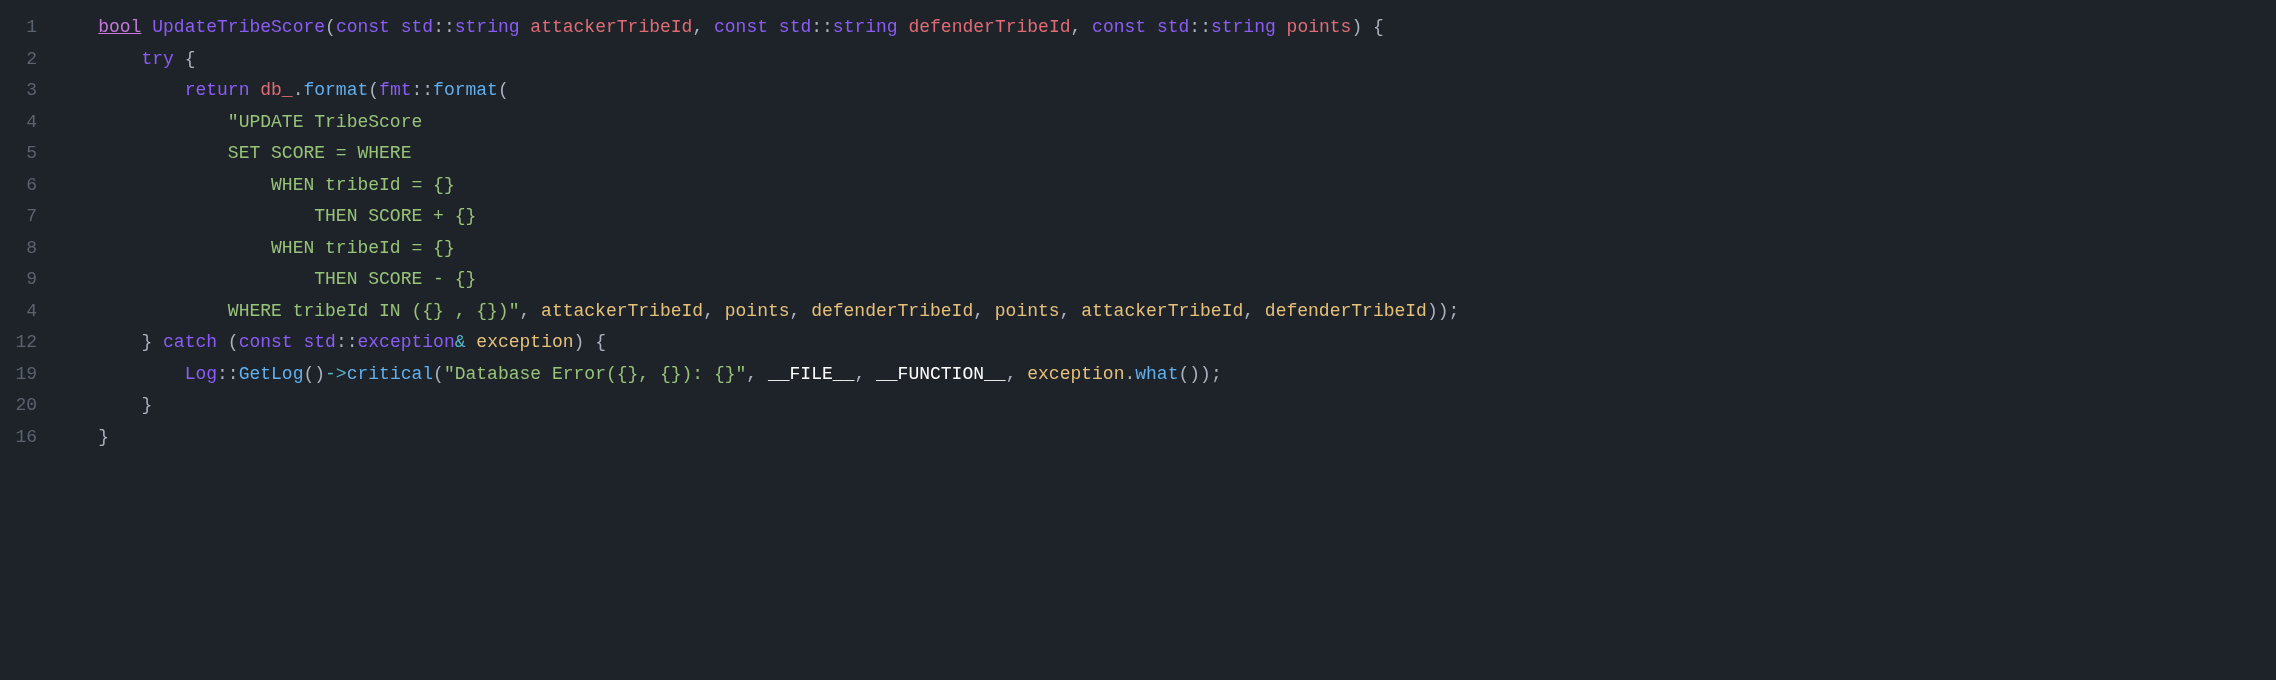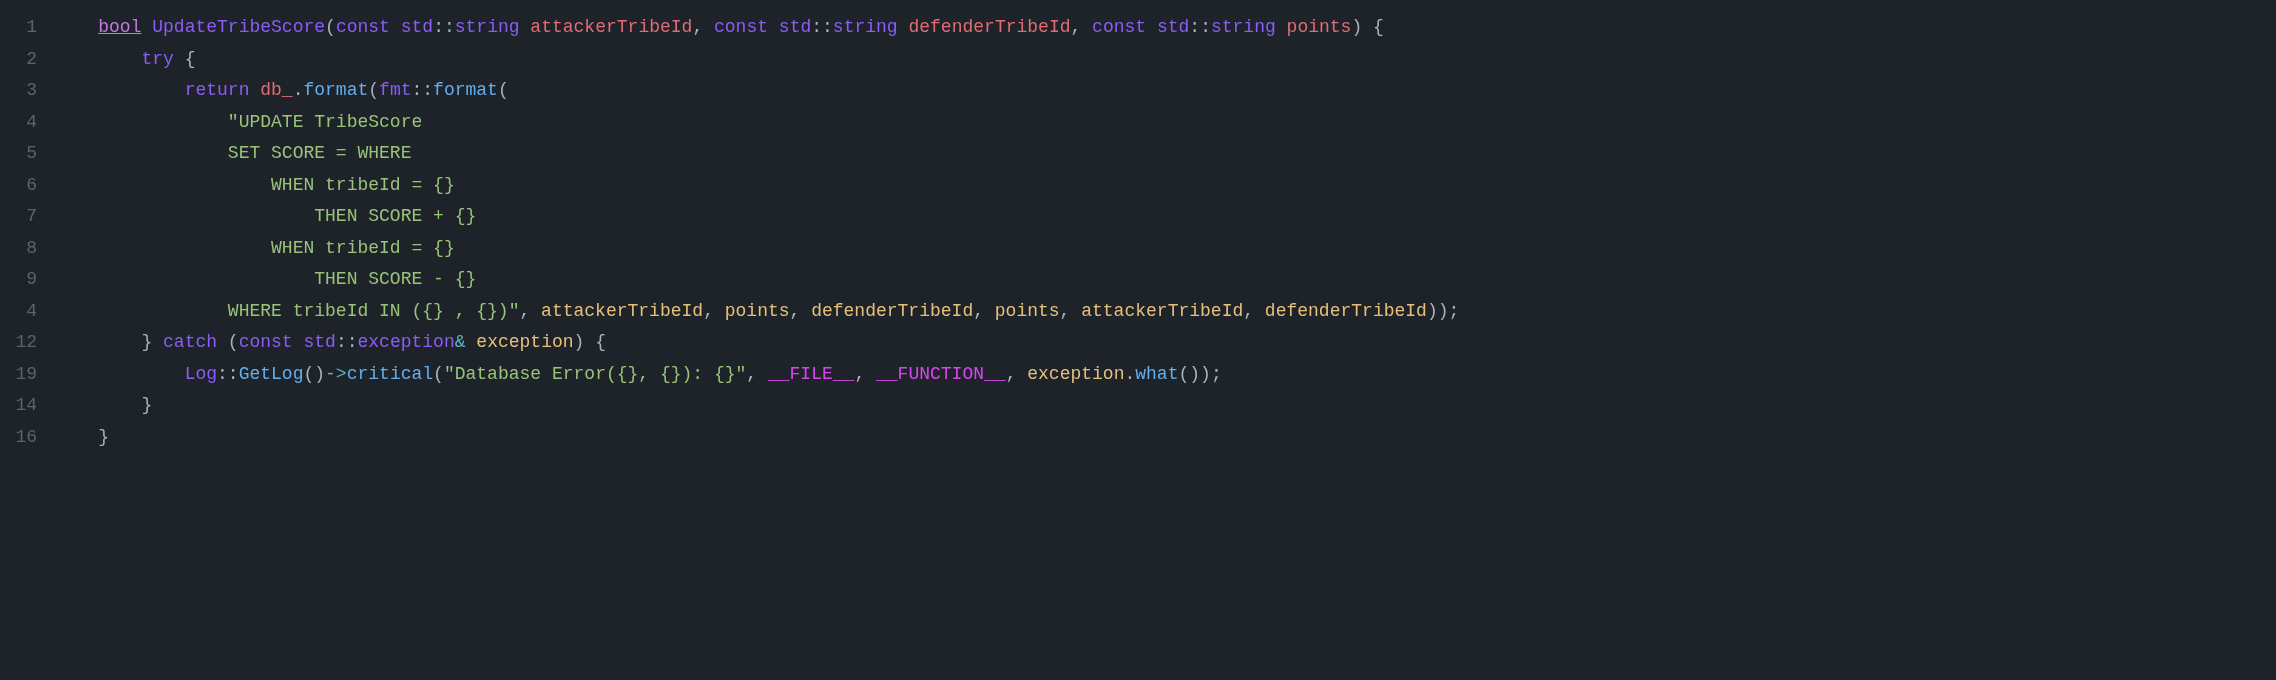--- a/index.html
+++ b/index.html
@@ -36,21 +36,21 @@
     .tk-func-name { color: #8b5cf6; }
     .tk-param { color: #e06c75; }
     .tk-punct { color: #abb2bf; }
     .tk-namespace { color: #8b5cf6; }
     .tk-method { color: #61afef; }
     .tk-string { color: #98c379; }
     .tk-var { color: #e5c07b; }
     .tk-member { color: #e06c75; text-align: center; }
     .tk-operator { color: #56b6c2; }
     .tk-bool { color: #d19a66; }
-    .tk-macro { color: #d946ef; }
+    .tk-macro { color: #ffffff; }
   </style>
 </head>
 <body>
 
 <div class="code-editor">
   <div id="code-lines">
       <div class="line">
         <span class="line-number">1</span>
         <span class="line-code">    <span class="tk-type">bool</span> <span class="tk-func-name">UpdateTribeScore</span><span class="tk-punct">(</span><span class="tk-keyword">const</span> <span class="tk-namespace">std</span><span class="tk-punct">::</span><span class="tk-namespace">string</span> <span class="tk-param">attackerTribeId</span><span class="tk-punct">, </span><span class="tk-keyword">const</span> <span class="tk-namespace">std</span><span class="tk-punct">::</span><span class="tk-namespace">string</span> <span class="tk-param">defenderTribeId</span><span class="tk-punct">, </span><span class="tk-keyword">const</span> <span class="tk-namespace">std</span><span class="tk-punct">::</span><span class="tk-namespace">string</span> <span class="tk-param">points</span><span class="tk-punct">) {</span></span>
       </div>
@@ -92,21 +92,21 @@
       </div>
       <div class="line">
         <span class="line-number">12</span>
         <span class="line-code">        <span class="tk-punct">} </span><span class="tk-keyword">catch</span><span class="tk-punct"> (</span><span class="tk-keyword">const</span> <span class="tk-namespace">std</span><span class="tk-punct">::</span><span class="tk-namespace">exception</span><span class="tk-operator">&amp;</span> <span class="tk-var">exception</span><span class="tk-punct">) {</span></span>
       </div>
       <div class="line">
         <span class="line-number">19</span>
         <span class="line-code">            <span class="tk-namespace">Log</span><span class="tk-punct">::</span><span class="tk-method">GetLog</span><span class="tk-punct">()</span><span class="tk-operator">-&gt;</span><span class="tk-method">critical</span><span class="tk-punct">(</span><span class="tk-string">"Database Error({}, {}): {}"</span><span class="tk-punct">, </span><span class="tk-macro">__FILE__</span><span class="tk-punct">, </span><span class="tk-macro">__FUNCTION__</span><span class="tk-punct">, </span><span class="tk-var">exception</span><span class="tk-punct">.</span><span class="tk-method">what</span><span class="tk-punct">());</span></span>
       </div>
       <div class="line">
-        <span class="line-number">14</span>
+        <span class="line-number">20</span>
         <span class="line-code">        <span class="tk-punct">}</span></span>
       </div>
       <div class="line">
         <span class="line-number">16</span>
         <span class="line-code">    <span class="tk-punct">}</span></span>
       </div>
     </div>
 </div>
 
 </body></html>

